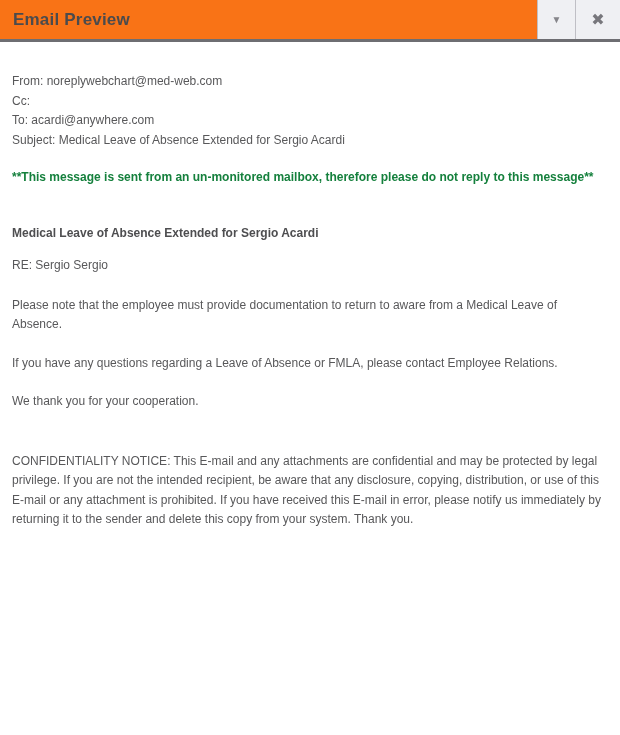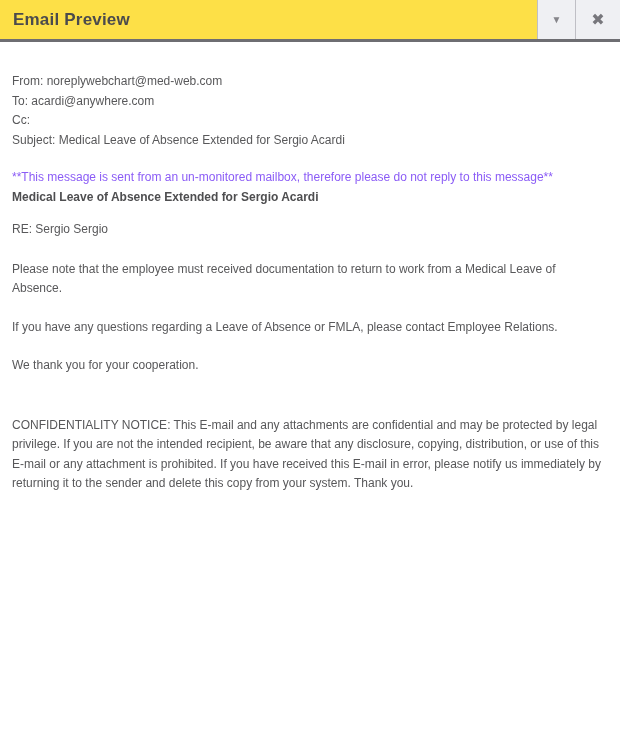--- a/index.html
+++ b/index.html
@@ -10,21 +10,21 @@
   }
   .dialog {
     width: 620px;
     height: 735px;
     background: #ffffff;
     overflow: hidden;
     position: relative;
   }
   .titlebar {
     height: 42px;
-    background: #fde047;
+    background: #f97316;
     border-bottom: 3px solid #6e6e72;
     display: flex;
     align-items: stretch;
   }
   .titlebar-title {
     flex: 1;
     display: flex;
     align-items: center;
     padding-left: 13px;
     font-size: 17px;
@@ -54,23 +54,24 @@
     line-height: 1;
   }
   .content {
     padding: 30px 12px 0 12px;
     font-size: 12px;
     line-height: 19.5px;
     color: #58585a;
   }
   .hdr-line { white-space: nowrap; }
   .warning {
-    font-weight: normal;
-    color: #8b5cf6;
+    font-weight: bold;
+    color: #15803d;
     margin-top: 18px;
+    margin-bottom: 36px;
   }
   .heading {
     font-weight: bold;
     color: #4e4e50;
     margin-bottom: 13px;
   }
   .re-line { margin-bottom: 20px; }
   .para { margin-bottom: 19px; }
   .para.last-body { margin-bottom: 40px; }
   .confidentiality { margin-bottom: 0; }
@@ -87,33 +88,33 @@
     </div>
     <div class="tb-btn close">
       <span class="glyph-close">✖</span>
     </div>
   </div>
 
   <div class="content">
 
     <div>
       <div class="hdr-line"><span>From:</span> <span>noreplywebchart@med-web.com</span></div>
+      <div class="hdr-line"><span>Cc:</span> <span></span></div>
       <div class="hdr-line"><span>To:</span> <span>acardi@anywhere.com</span></div>
-      <div class="hdr-line"><span>Cc:</span> <span></span></div>
       <div class="hdr-line"><span>Subject:</span> <span>Medical Leave of Absence Extended for Sergio Acardi</span></div>
     </div>
 
     <p class="warning">**This message is sent from an un-monitored mailbox, therefore please do not reply to this message**</p>
 
     <p class="heading">Medical Leave of Absence Extended for Sergio Acardi</p>
 
     <p class="re-line">RE: Sergio Sergio</p>
 
 
-    <p class="para">Please note that the employee must received documentation to return to work from a Medical Leave of Absence.</p>
+    <p class="para">Please note that the employee must provide documentation to return to aware from a Medical Leave of Absence.</p>
 
     <p class="para">If you have any questions regarding a Leave of Absence or FMLA, please contact Employee Relations.</p>
 
     <p class="para last-body">We thank you for your cooperation.</p>
 
     <p class="para confidentiality">CONFIDENTIALITY NOTICE: This E-mail and any attachments are confidential and may be protected by legal privilege. If you are not the intended recipient, be aware that any disclosure, copying, distribution, or use of this E-mail or any attachment is prohibited. If you have received this E-mail in error, please notify us immediately by returning it to the sender and delete this copy from your system. Thank you.</p>
 
   </div>
 </div>
 

